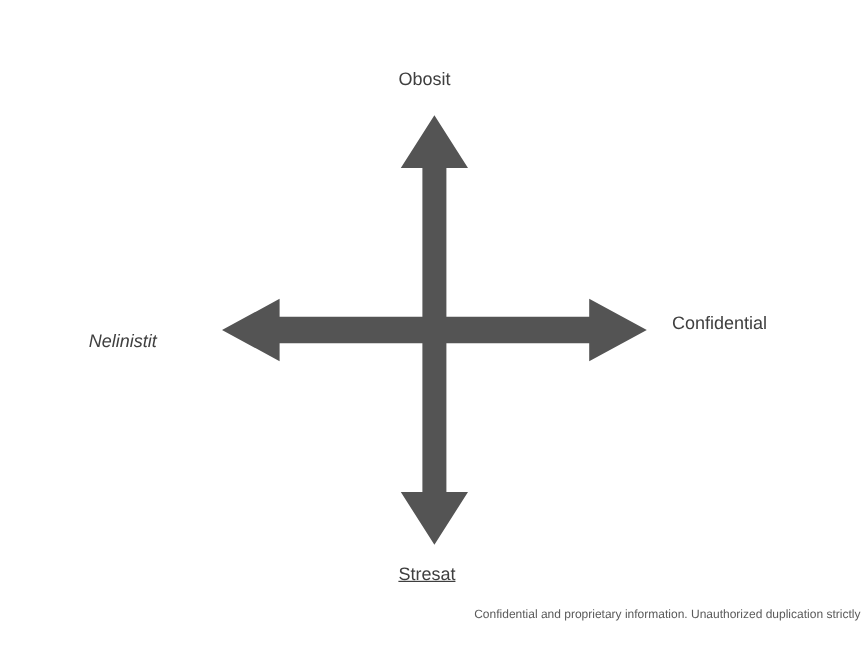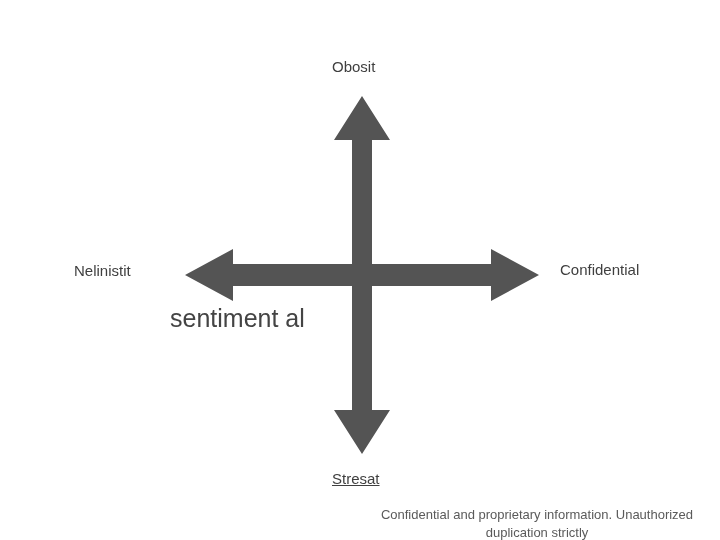--- a/index.html
+++ b/index.html
@@ -39,21 +39,22 @@
     font-size: 15px;
     line-height: 1.15;
     white-space: nowrap;
   }
   .label-top {
     left: 332px;
     top: 58px;
   }
   .label-left {
     left: 74px;
-    top: 262px;
+    top: 276px;
+    font-style: italic;
   }
   .label-right {
     left: 560px;
     top: 261px;
   }
   .label-bottom {
     left: 332px;
     top: 470px;
     text-decoration: underline;
   }
@@ -80,24 +81,24 @@
     width: 230px;
     font-size: 7.5px;
     color: #5a5a5a;
     line-height: 1.35;
   }
   .footer-right {
     position: absolute;
     left: 357px;
     top: 6px;
     width: 360px;
-    font-size: 13px;
+    font-size: 10px;
     color: #5a5a5a;
     line-height: 1.35;
-    text-align: center;
+    text-align: right;
   }
 </style>
 </head>
 <body>
 
 <div class="slide">
 
   <div class="diagram">
 
     <svg class="axis-svg" width="720" height="500" viewBox="0 0 720 500">
@@ -112,21 +113,20 @@
     </svg>
 
     <div class="label label-top">Obosit</div>
 
     <div class="label label-left">Nelinistit</div>
 
     <div class="label label-right">Confidential</div>
 
     <div class="label label-bottom">Stresat</div>
 
-    <div class="label label-sent">sentiment al</div>
 
   </div>
 
   <div class="footer">
     <div class="footer-right">Confidential and proprietary information. Unauthorized duplication strictly</div>
   </div>
 
 </div>
 
 </body></html>

